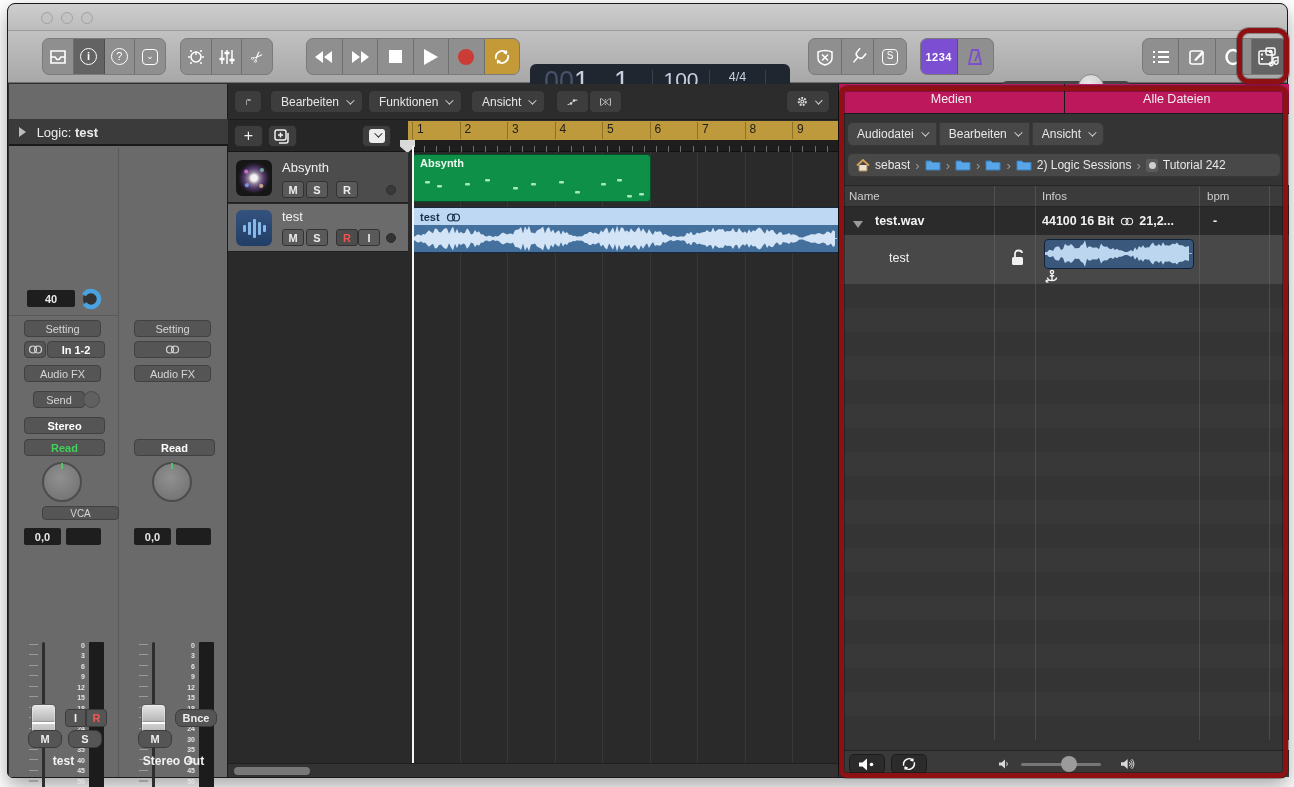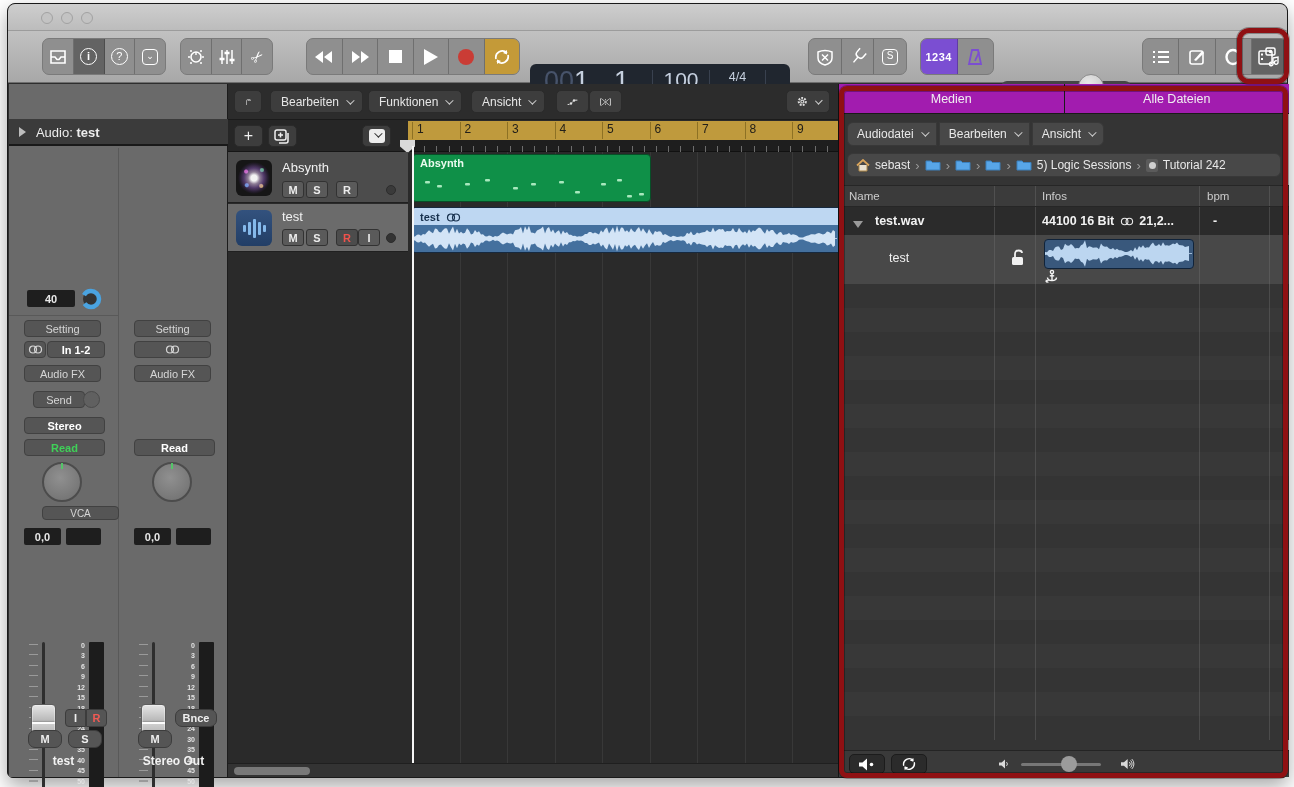--- a/index.html
+++ b/index.html
@@ -92,21 +92,21 @@
   #region-midi { position:absolute; left:4px; top:2px; width:239px; height:48px; background:#0f9048; border:1px solid #074f27; border-radius:4px; color:#eafbee; font-size:11px; }
   #region-audio { position:absolute; left:4px; top:55px; width:426px; height:46px; border-radius:3px 0 0 3px; overflow:hidden; border:1px solid #16293f; border-right:none; }
   #region-audio .hdr { height:17px; background:#bed7f2; color:#17304d; font-size:11px; font-weight:bold; padding:1px 0 0 7px; display:flex; align-items:center; gap:6px; }
   #region-audio .bod { height:29px; background:#44709e; position:relative; }
   #ta-scroll { position:absolute; left:0; top:679px; width:610px; height:14px; background:#333; border-top:1px solid #1f1f1f; }
   #ta-thumb { position:absolute; left:6px; top:3px; width:76px; height:8px; background:#787878; border-radius:4px; }
 
   
   #browser { left:838px; top:84px; width:450px; height:693px; background:#343434; border-left:1px solid #161616; }
   #b-tabs { position:absolute; left:0; top:0; width:450px; height:30px; display:flex; background:#2a2a2a; border-bottom:1px solid #1a1a1a; }
-  .b-tab { flex:1; display:flex; align-items:center; justify-content:center; color:#f0f0f0; font-size:12.5px; background:#a21caf; border-right:1px solid #1a1a1a; }
+  .b-tab { flex:1; display:flex; align-items:center; justify-content:center; color:#f0f0f0; font-size:12.5px; background:#be185d; border-right:1px solid #1a1a1a; }
   .b-tab.sel { background:#525252; }
   #b-menus { position:absolute; left:8px; top:38px; height:24px; display:flex; gap:2px; }
   .b-menu { height:24px; background:#484848; border:1px solid #383838; color:#e8e8e8; font-size:12px; display:flex; align-items:center; gap:7px; padding:0 9px; }
   .b-menu:first-child { border-radius:6px 0 0 6px; }
   .b-menu:last-child { border-radius:0 6px 6px 0; }
   #b-crumbs { position:absolute; left:8px; top:69px; width:434px; height:24px; background:#484848; border:1px solid #383838; border-radius:6px; display:flex; align-items:center; gap:5px; padding:0 8px; color:#e8e8e8; font-size:12px; white-space:nowrap; overflow:hidden; }
   .crumb-sep { color:#9a9a9a; font-size:13px; }
   #b-tablehead { position:absolute; left:0; top:101px; width:450px; height:22px; background:#3b3b3b; border-top:1px solid #262626; border-bottom:1px solid #262626; color:#cccccc; font-size:11.5px;padding-left:42px; }
   .colline { position:absolute; top:0; width:1px; height:100%; background:rgba(120,120,120,.35); }
   #row-file { position:absolute; left:0; top:123px; width:450px; height:28px; background:#2b2b2b; color:#f2f2f2; font-size:12.5px; }
@@ -302,21 +302,21 @@
           <circle cx="12.5" cy="4.5" r="1.8" fill="#fff"></circle>
           <path d="M15 11 v6 a1.8 1.8 0 1 1 -1.2 -1.7 M15 11 l5 -1 v5.5 a1.8 1.8 0 1 1 -1.2 -1.7" fill="none" stroke="#fff" stroke-width="1.4"></path>
         </svg>
     </div>
   </div>
 </div>
 
 <div class="abs" id="inspector">
   <div class="insp-head" style="top:35px;">
     <span class="tri-r"></span>
-    <span>Audio:</span>&nbsp;<b>test</b>
+    <span>Logic:</span>&nbsp;<b>test</b>
   </div>
 
   <div class="abs" style="left:109px; top:64px; width:1px; height:629px; background:#595959;"></div>
 
   <div class="blackbox" style="left:18px; top:206px; width:48px;">
       <span>40</span>
     </div>
   <svg class="abs" style="left:70px; top:203px;" width="24" height="24" viewBox="0 0 24 24">
     <circle cx="12" cy="12" r="8" fill="#333" stroke="#4aa3e0" stroke-width="4.5" stroke-dasharray="42 9" stroke-dashoffset="-29"></circle>
   </svg>
@@ -649,21 +649,21 @@
         <path d="M1 2 h5 l1.5 1.5 H15 V11 H1 Z" fill="#58a6e8" stroke="#3a80bd" stroke-width="1"></path>
       </svg>
     <span class="crumb-sep">›</span>
     <svg width="16" height="12" viewBox="0 0 16 12">
         <path d="M1 2 h5 l1.5 1.5 H15 V11 H1 Z" fill="#58a6e8" stroke="#3a80bd" stroke-width="1"></path>
       </svg>
     <span class="crumb-sep">›</span>
     <svg width="16" height="12" viewBox="0 0 16 12">
         <path d="M1 2 h5 l1.5 1.5 H15 V11 H1 Z" fill="#58a6e8" stroke="#3a80bd" stroke-width="1"></path>
       </svg>
-    <span>5) Logic Sessions</span>
+    <span>2) Logic Sessions</span>
     <span class="crumb-sep">›</span>
     <span class="doc-ico" style="width:12px; height:13px; margin:0;"></span>
     <span>Tutorial 242</span>
   </div>
 
   <div id="b-tablehead">
     <span class="abs" style="left:10px; top:4px;">Name</span>
     <span class="abs" style="left:203px; top:4px;">Infos</span>
     <span class="abs" style="left:368px; top:4px;">bpm</span>
     <span class="colline" style="left:155px;"></span>

